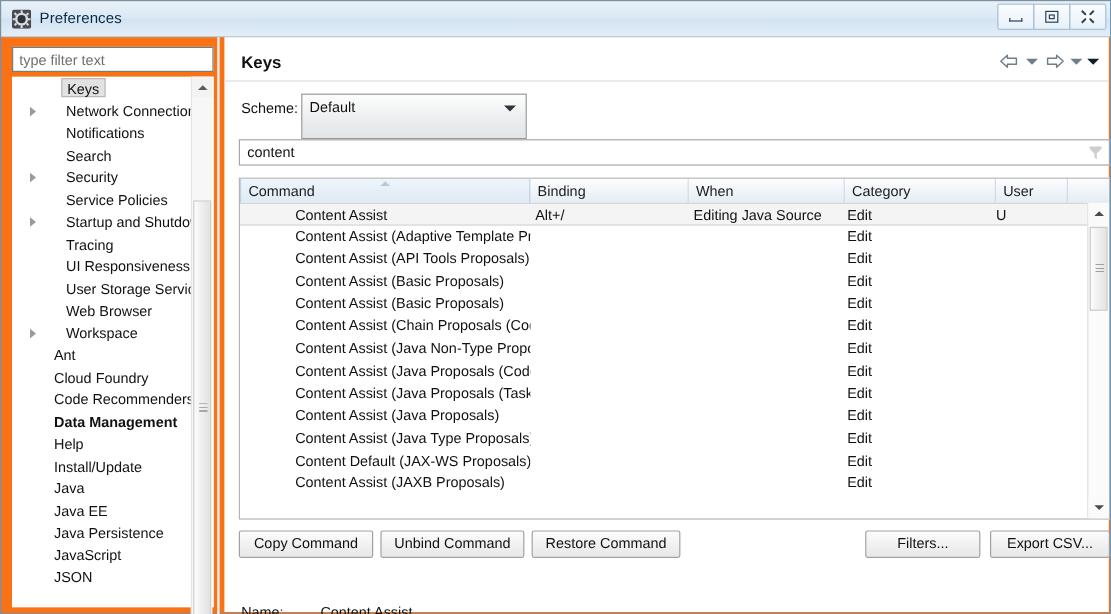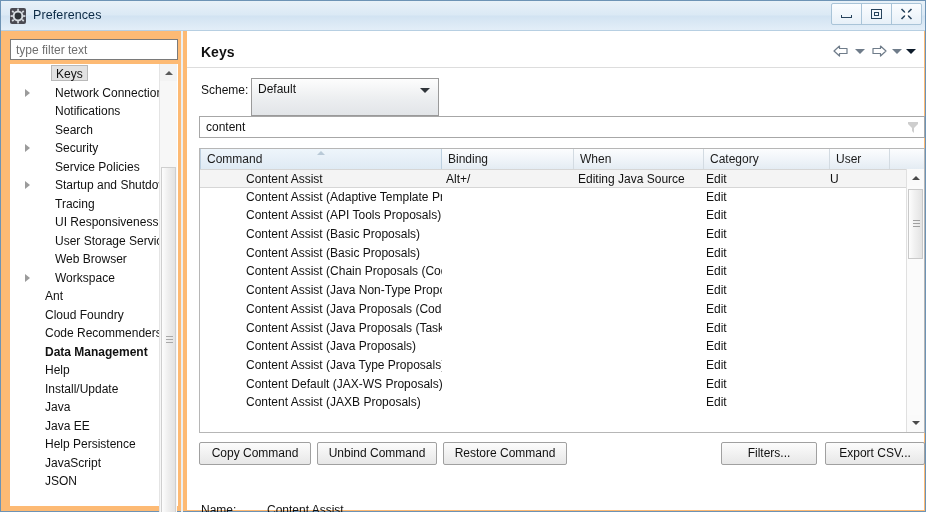--- a/index.html
+++ b/index.html
@@ -28,21 +28,21 @@
   }
   .bg-blur-dot1{position:absolute;left:525px;top:9px;width:8px;height:7px;background:#9dc2e2;filter:blur(2.4px);}
   .bg-blur-ctl1{position:absolute;left:572px;top:4px;width:4px;height:20px;background:#b4d0e8;filter:blur(2px);}
   .bg-blur-ctl2{position:absolute;left:586px;top:10px;width:9px;height:4px;background:#c3daee;filter:blur(2px);}
   .bg-blur-ctl3{position:absolute;left:600px;top:2px;width:5px;height:24px;background:#9fc4e4;filter:blur(2.2px);}
   .bg-blur-edge{position:absolute;left:548px;top:0;width:380px;height:2px;background:#6f8fa8;filter:blur(1px);}
 
   
   .dialog{
     position:absolute;left:0;top:0;width:926px;height:512px;
-    background:#fdba74;
+    background:#f97316;
     border:1px solid #6d93b5;
     box-sizing:border-box;
   }
   .titlebar{
     position:absolute;left:0;top:0;right:0;height:29px;
     background:linear-gradient(to bottom,#e8f1f8 0%,#dbe9f5 48%,#d2e3f2 52%,#e3eef8 100%);
     border-bottom:1px solid #b7cfe2;
   }
   .title-icon{
     position:absolute;left:9px;top:7px;width:16px;height:16px;
@@ -344,21 +344,21 @@
         <div class="tree-item">
           <span class="lbl" style="left: 34px;">Install/Update</span>
         </div>
         <div class="tree-item">
           <span class="lbl" style="left: 34px;">Java</span>
         </div>
         <div class="tree-item">
           <span class="lbl" style="left: 34px;">Java EE</span>
         </div>
         <div class="tree-item">
-          <span class="lbl" style="left: 34px;">Help Persistence</span>
+          <span class="lbl" style="left: 34px;">Java Persistence</span>
         </div>
         <div class="tree-item">
           <span class="lbl" style="left: 34px;">JavaScript</span>
         </div>
         <div class="tree-item">
           <span class="lbl" style="left: 34px;">JSON</span>
         </div>
       </div>
 
     <div class="tree-sb">

